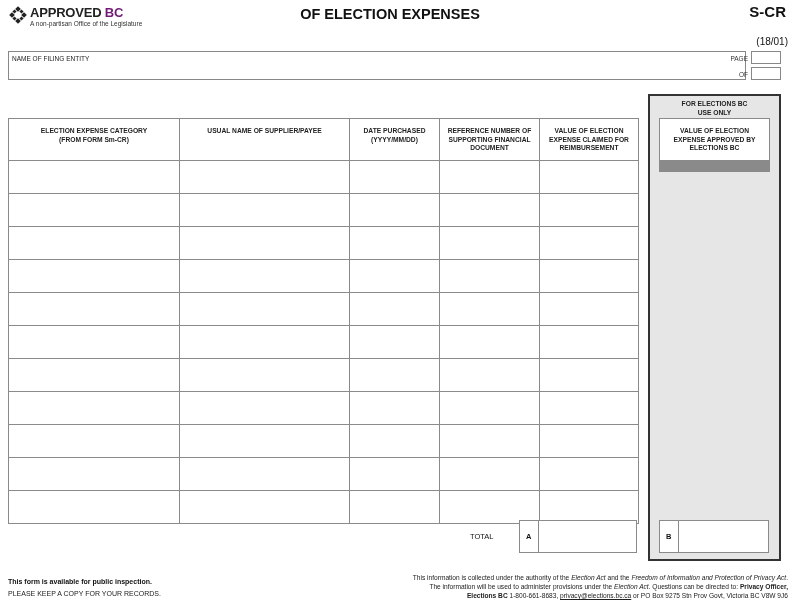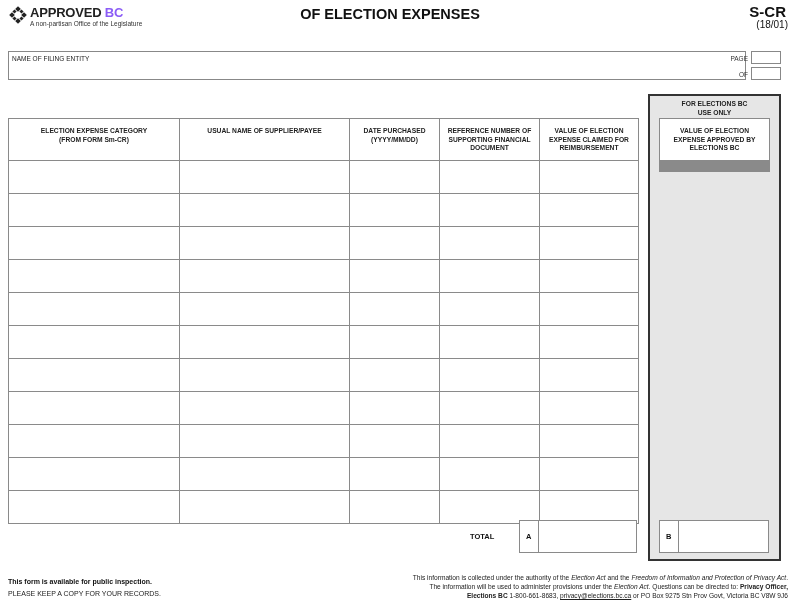--- a/index.html
+++ b/index.html
@@ -3,44 +3,44 @@
 <meta charset="utf-8">
 <style>
   html, body { margin:0; padding:0; }
   body { width:800px; height:601px; background:#fff; position:relative; overflow:hidden;
          font-family:"Liberation Sans", sans-serif; color:#111; }
   .abs { position:absolute; }
   
   .logo { left:8px; top:6px; width:170px; height:24px; }
   .logo-mark { position:absolute; left:0; top:0; width:20px; height:20px; }
   .logo-word { position:absolute; left:22px; top:0; font-weight:bold; font-size:13px; letter-spacing:-0.2px; color:#222; line-height:14px; }
-  .logo-word .bc { color:#8b5cf6; font-weight:bold; }
+  .logo-word .bc { color:#701a75; font-weight:bold; }
   .logo-sub { position:absolute; left:22px; top:14px; font-size:6.5px; color:#333; white-space:nowrap; }
   
   .title { left:200px; top:5px; width:380px; text-align:center; font-weight:bold; font-size:14.5px; line-height:18px; color:#111; }
   .formno { right:14px; top:4px; text-align:right; font-weight:bold; font-size:15px; line-height:15px; }
-  .formrev { right:12px; top:19px; text-align:right; font-size:10px; }
+  .formrev { right:12px; top:36px; text-align:right; font-size:10px; }
   
   .namebox { left:8px; top:51px; width:738px; height:29px; border:1px solid #888; box-sizing:border-box; }
   .namebox span { position:absolute; left:3px; top:3px; font-size:6.5px; color:#222; }
   .pglabel { font-size:6.5px; color:#333; text-align:right; width:30px; }
   .pgbox { width:30px; height:13px; border:1px solid #888; box-sizing:border-box; }
   
   table.grid { position:absolute; border-collapse:collapse; }
   table.grid td, table.grid th { border:1px solid #8a8a8a; padding:0; }
   table.grid th { font-size:6.7px; font-weight:bold; text-align:center; vertical-align:top; padding-top:8px; line-height:8.5px; color:#222; }
   .main { left:8px; top:118px; }
   .main th { height:33px; }
   .main td { height:32px; }
   
   .panel { left:648px; top:94px; width:133px; height:467px; background:#e6e6e6; border:2px solid #333; box-sizing:border-box; }
   .panel-title { position:absolute; left:0; top:4px; width:100%; text-align:center; font-size:6.7px; font-weight:bold; line-height:8.5px; color:#222; }
   .office { left:659px; top:118px; }
   .office td, .office th { background:#fff; }
-  .total-label { left:470px; top:532px; font-size:7.5px; font-weight:bold; }
+  .total-label { left:470px; top:532px; font-size:7.5px; font-weight:normal; }
   .tbox { position:absolute; border:1px solid #8a8a8a; box-sizing:border-box; background:#fff; }
   .tbox span { position:absolute; left:6px; top:11px; font-size:7.5px; font-weight:bold; }
   .foot-left1 { left:8px; top:578px; font-size:7px; font-weight:bold; }
   .foot-left2 { left:8px; top:590px; font-size:7px; color:#222; }
   .foot-right { right:12px; top:573px; width:440px; text-align:right; font-size:6.6px; line-height:9px; color:#222; }
   .foot-right i { font-style:italic; }
   .foot-right b { font-weight:bold; }
   .foot-right u { text-decoration:underline; }
 </style>
 </head>

